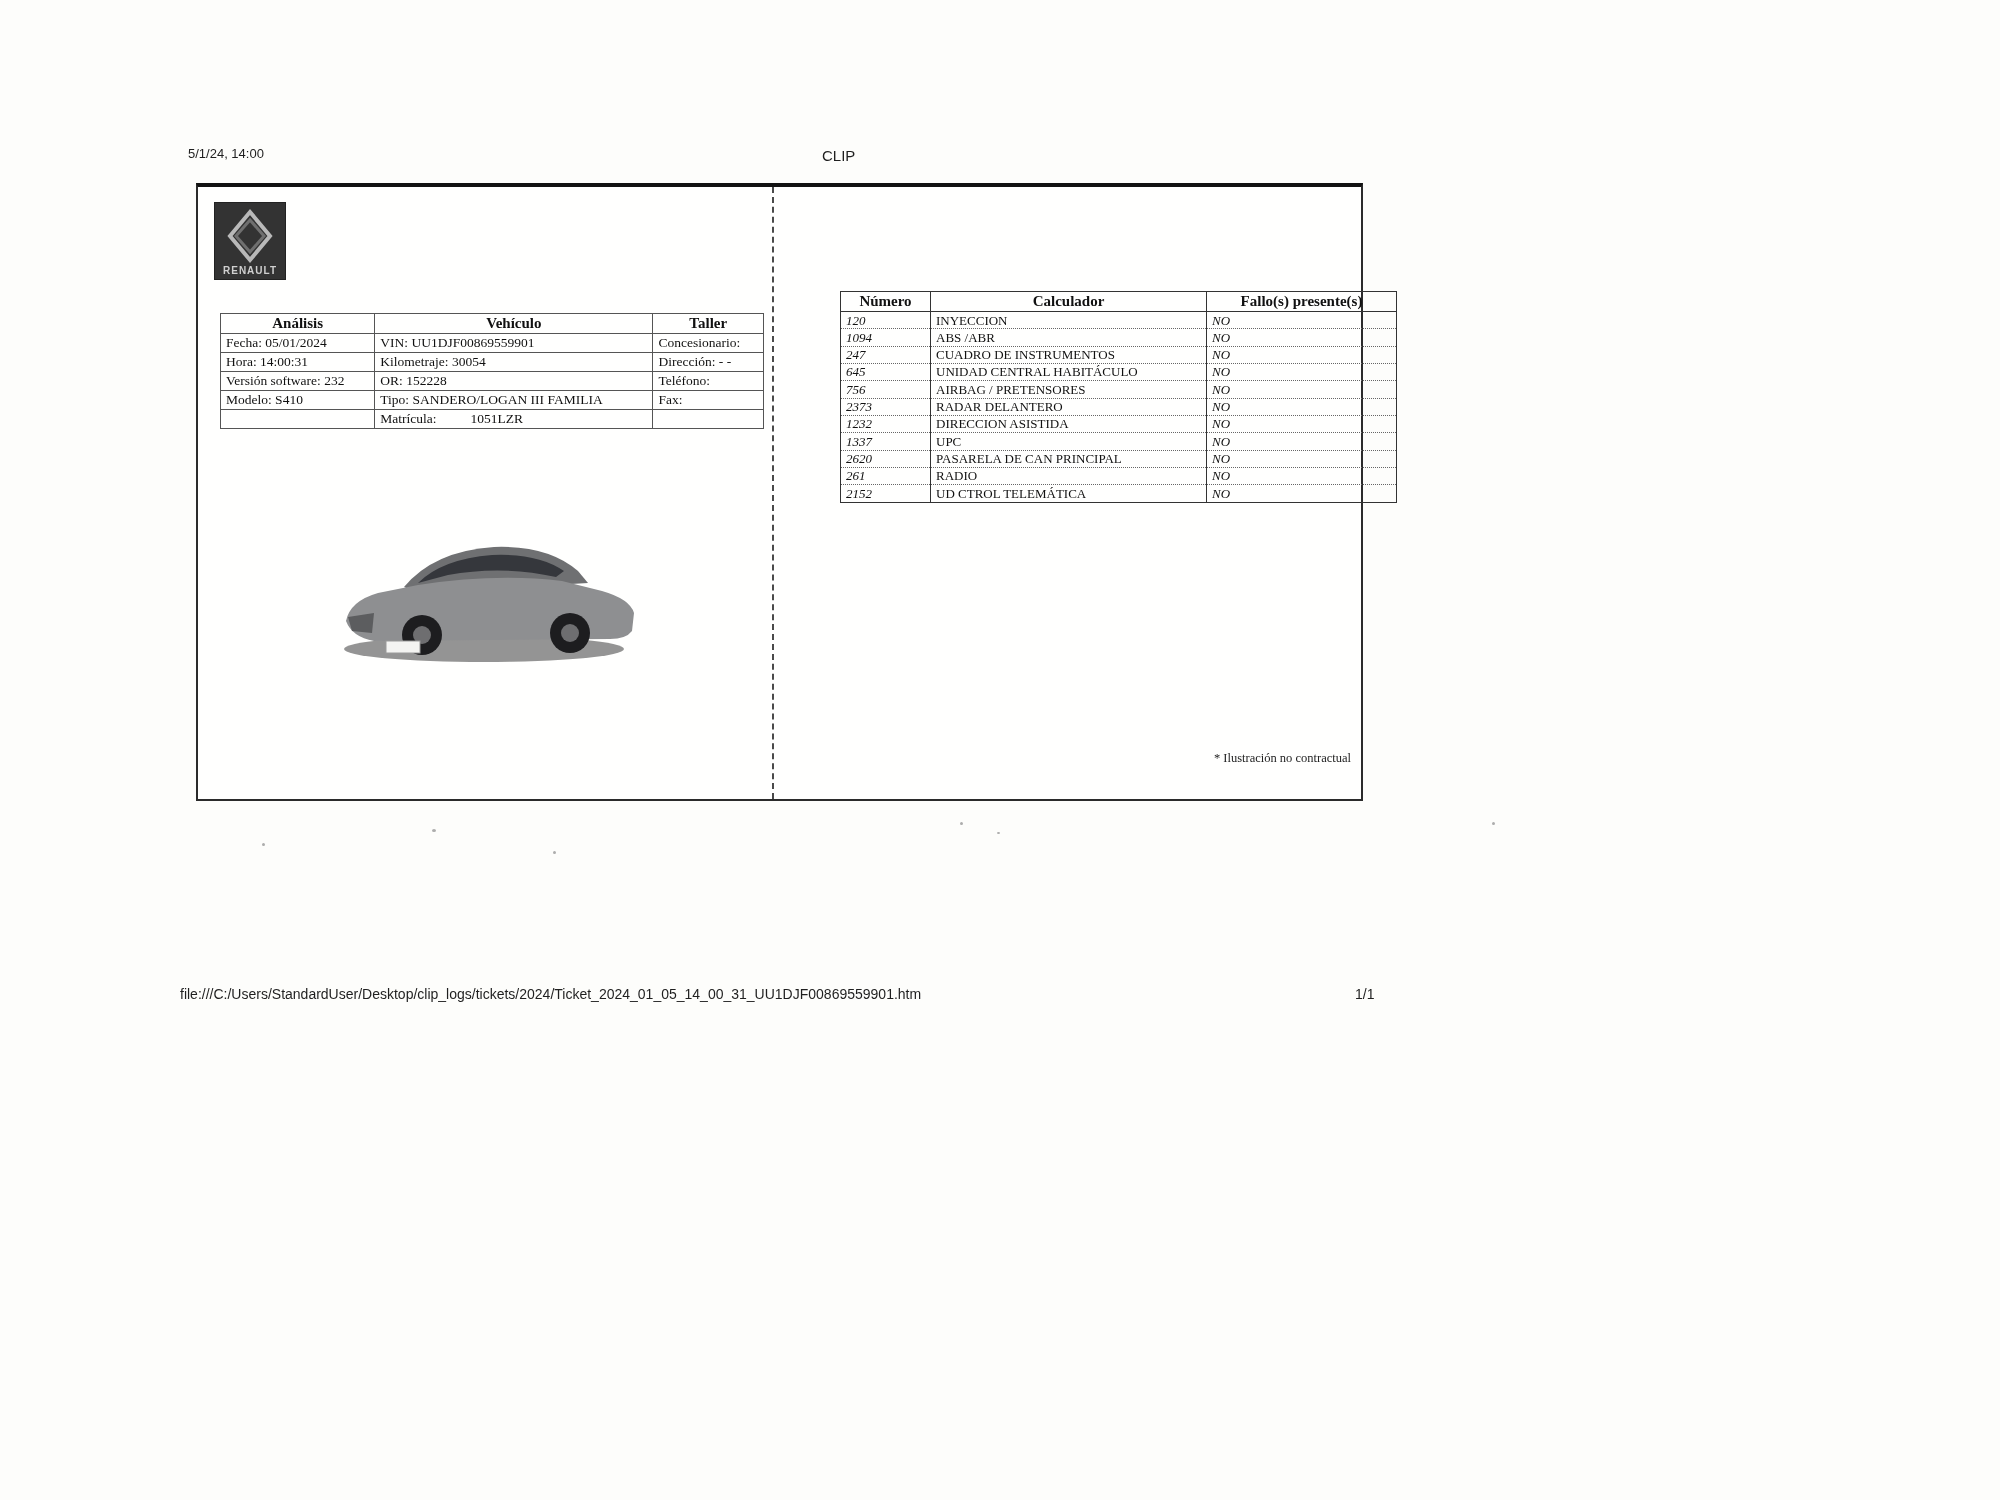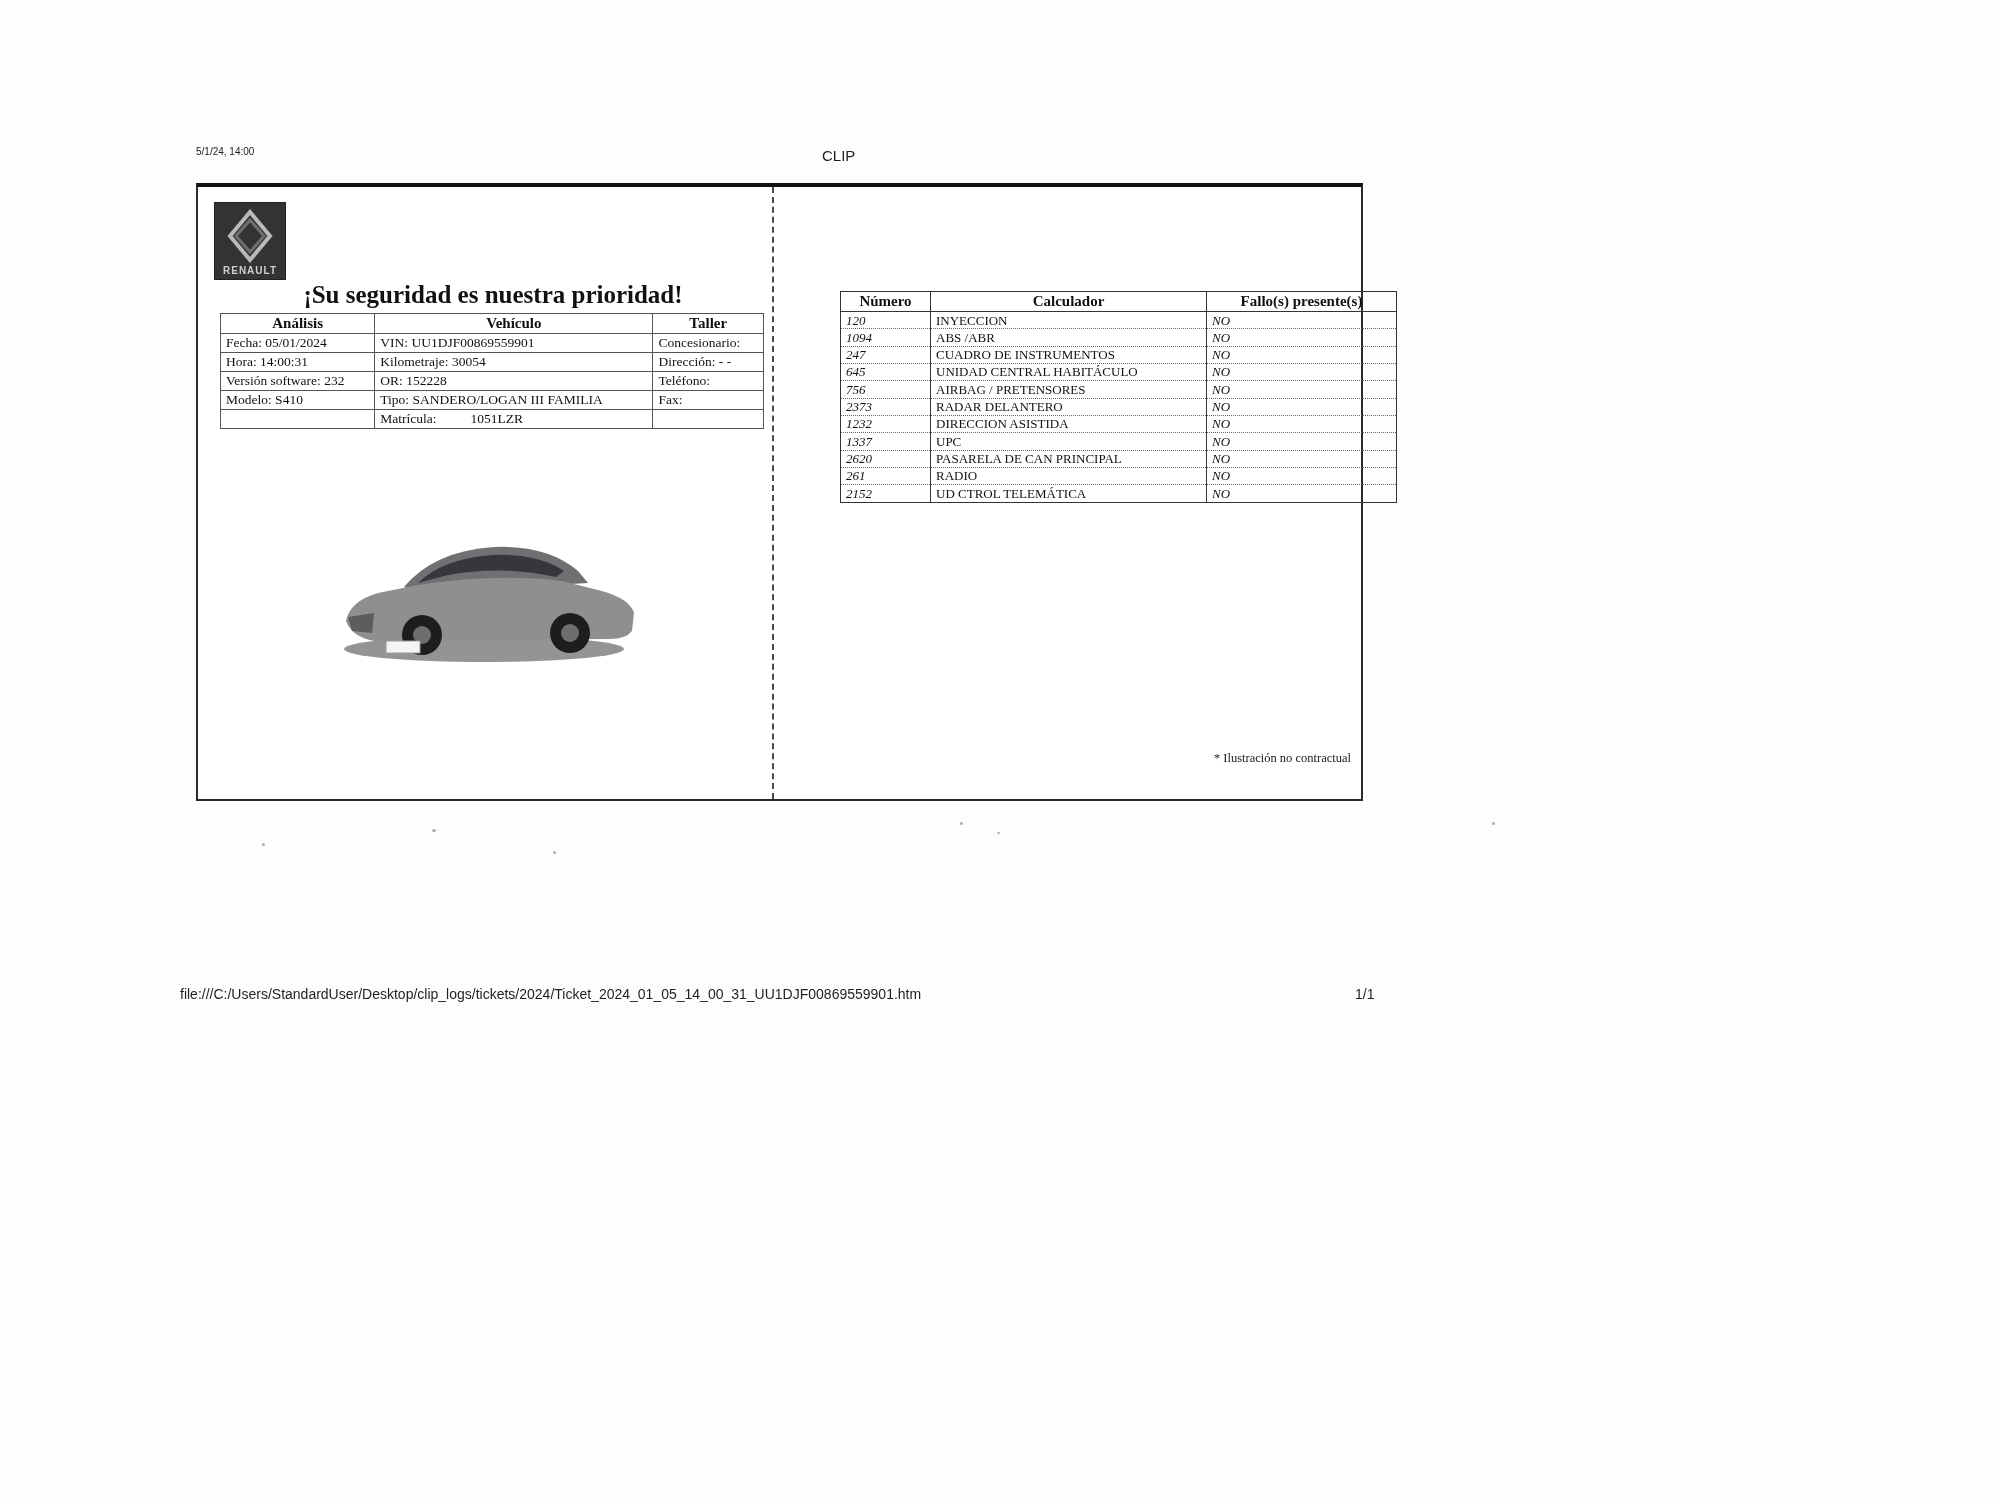--- a/index.html
+++ b/index.html
@@ -1,21 +1,21 @@
 <!DOCTYPE html>
 <html><head>
 <meta charset="utf-8">
 <style>
   html,body{margin:0;padding:0;background:#e9e9e9;}
   .page{
     position:relative;width:2000px;height:1500px;background:#fdfdfb;
     font-family:"Liberation Serif", serif;color:#1c1c1c;overflow:hidden;
   }
   
-  .print-header-left{position:absolute;left:196px;top:146px;font-family:"Liberation Sans",sans-serif;font-size:10px;color:#1f1f1f;}
+  .print-header-left{position:absolute;left:188px;top:146px;font-family:"Liberation Sans",sans-serif;font-size:13px;color:#1f1f1f;}
   .print-header-center{position:absolute;left:822px;top:147px;font-family:"Liberation Sans",sans-serif;font-size:15px;color:#1f1f1f;}
   .print-footer-url{position:absolute;left:180px;top:986px;font-family:"Liberation Sans",sans-serif;font-size:14px;color:#1f1f1f;}
   .print-footer-page{position:absolute;left:1355px;top:986px;font-family:"Liberation Sans",sans-serif;font-size:14px;color:#1f1f1f;}
 
   
   .report-box{
     position:absolute;left:196px;top:183px;width:1163px;height:612px;
     border:2px solid #2b2b2b;border-top:4px solid #121212;background:#fffffe;
   }
   .panel-divider{
@@ -96,21 +96,20 @@
     <div class="panel-divider"></div>
 
     <div class="renault-logo">
       <svg width="56" height="56" viewBox="0 0 56 56">
         <polygon points="28,4 48,28 28,52 8,28" fill="none" stroke="#b9b9b9" stroke-width="4"></polygon>
         <polygon points="28,12 42,28 28,44 14,28" fill="none" stroke="#6f6f6f" stroke-width="3"></polygon>
       </svg>
       <div class="brand-text">RENAULT</div>
     </div>
 
-    <div class="report-subtitle">¡Su seguridad es nuestra prioridad!</div>
 
     <table class="info-table">
       <tbody>
           <tr>
         <th>Análisis</th>
         <th>Vehículo</th>
         <th>Taller</th>
       </tr>
       <tr>
         <td>Fecha: 05/01/2024</td>

